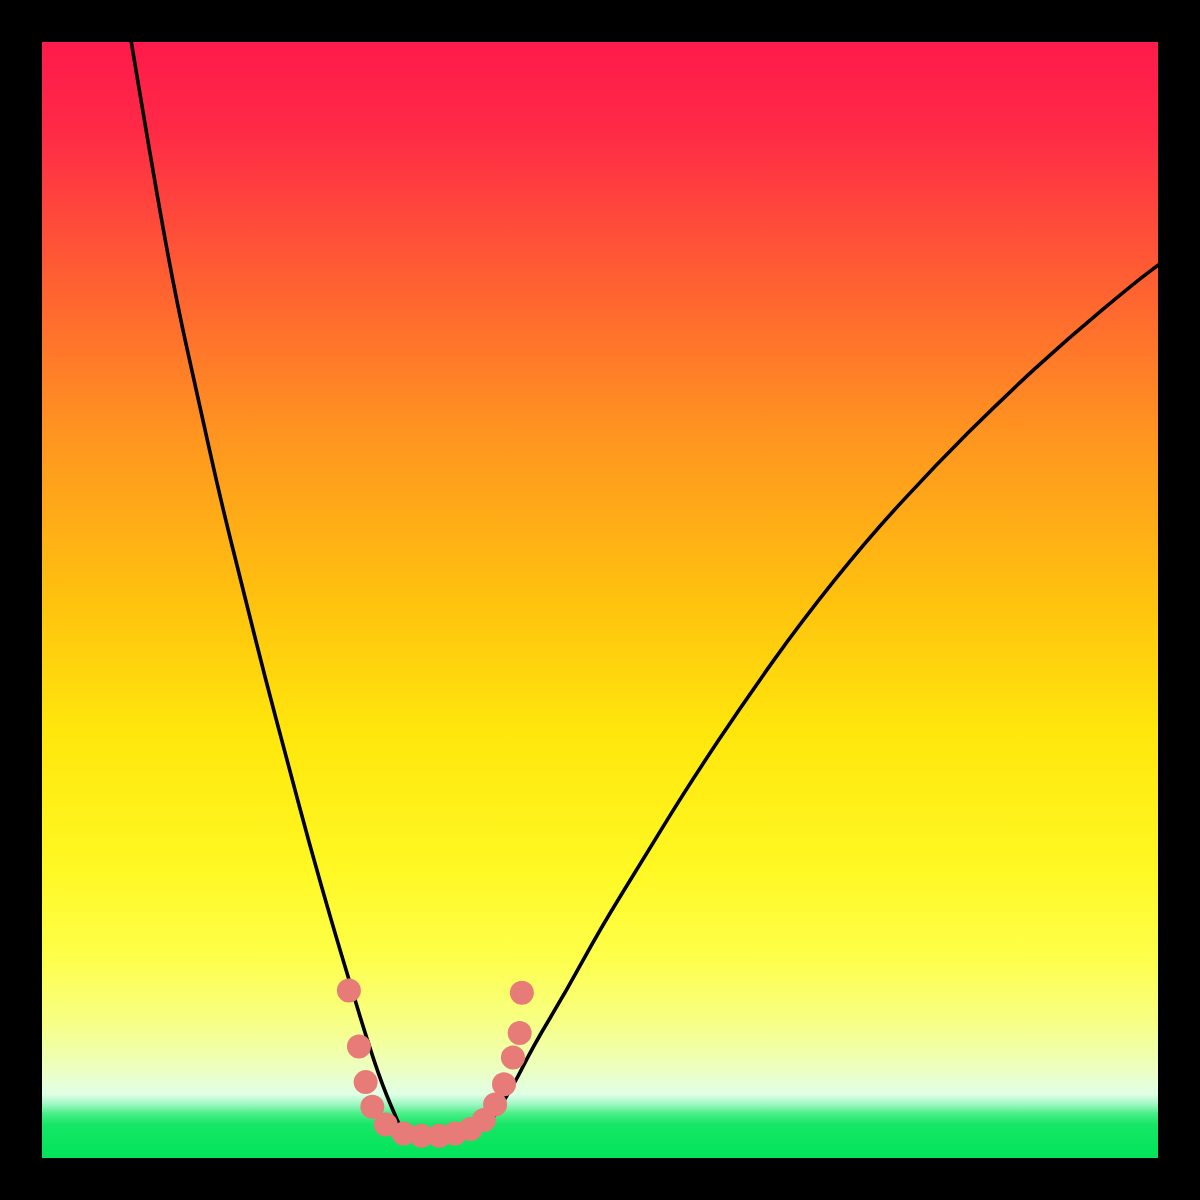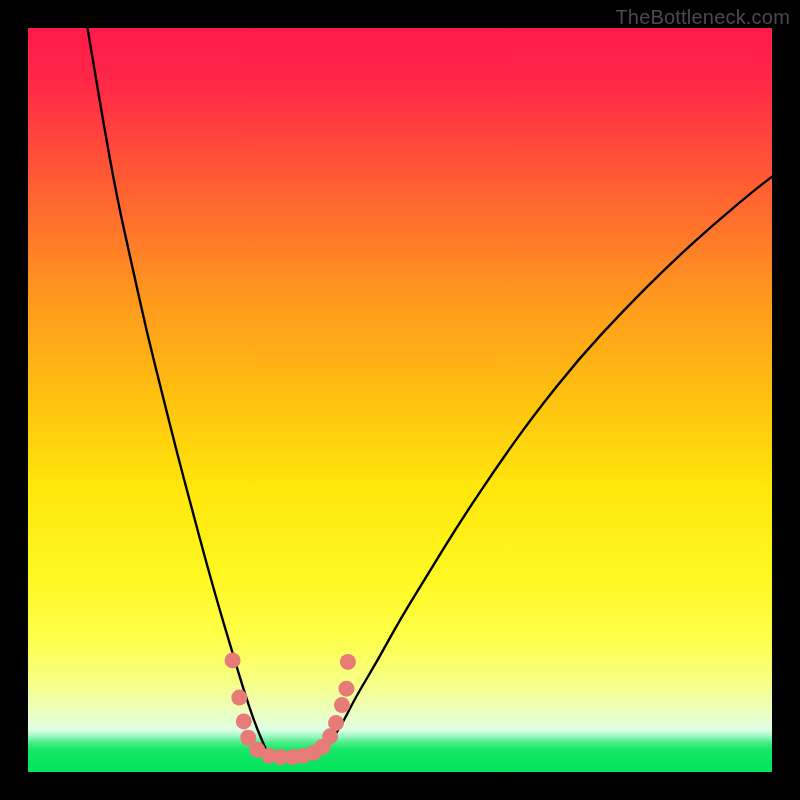--- a/index.html
+++ b/index.html
@@ -84,14 +84,13 @@
           <circle cx="294.624" cy="718.704" r="8" fill="#e77b78"></circle>
           <circle cx="302.064" cy="708.288" r="8" fill="#e77b78"></circle>
           <circle cx="308.01599999999996" cy="694.896" r="8" fill="#e77b78"></circle>
           <circle cx="313.968" cy="677.04" r="8" fill="#e77b78"></circle>
           <circle cx="318.432" cy="660.672" r="8" fill="#e77b78"></circle>
           <circle cx="319.92" cy="633.888" r="8" fill="#e77b78"></circle>
         </g>
       </svg>
   </div>
 
-  <div class="watermark">TheBottleneck.com</div>
 </div>
 
 </body></html>

